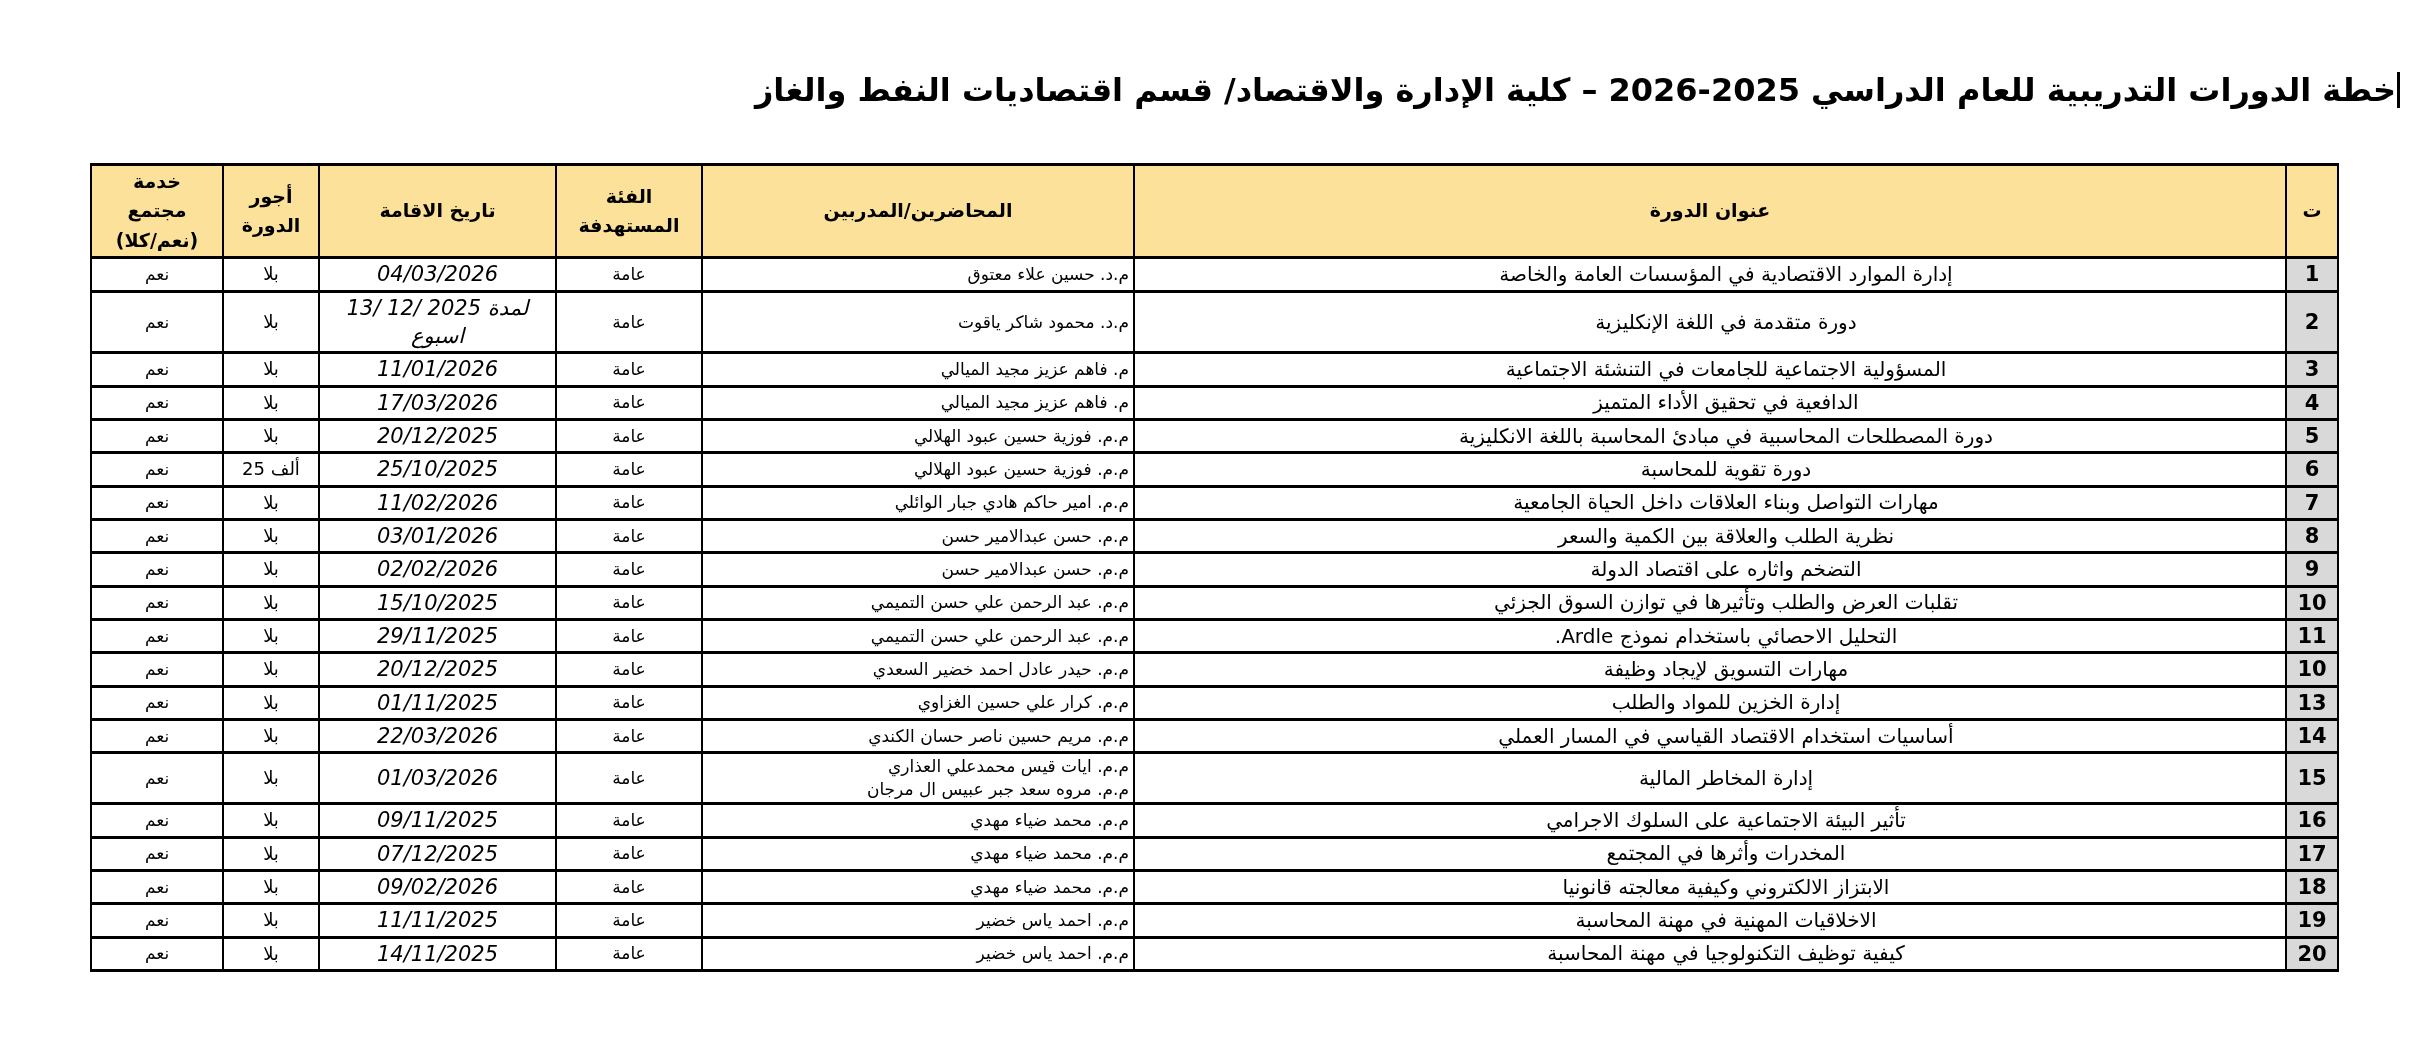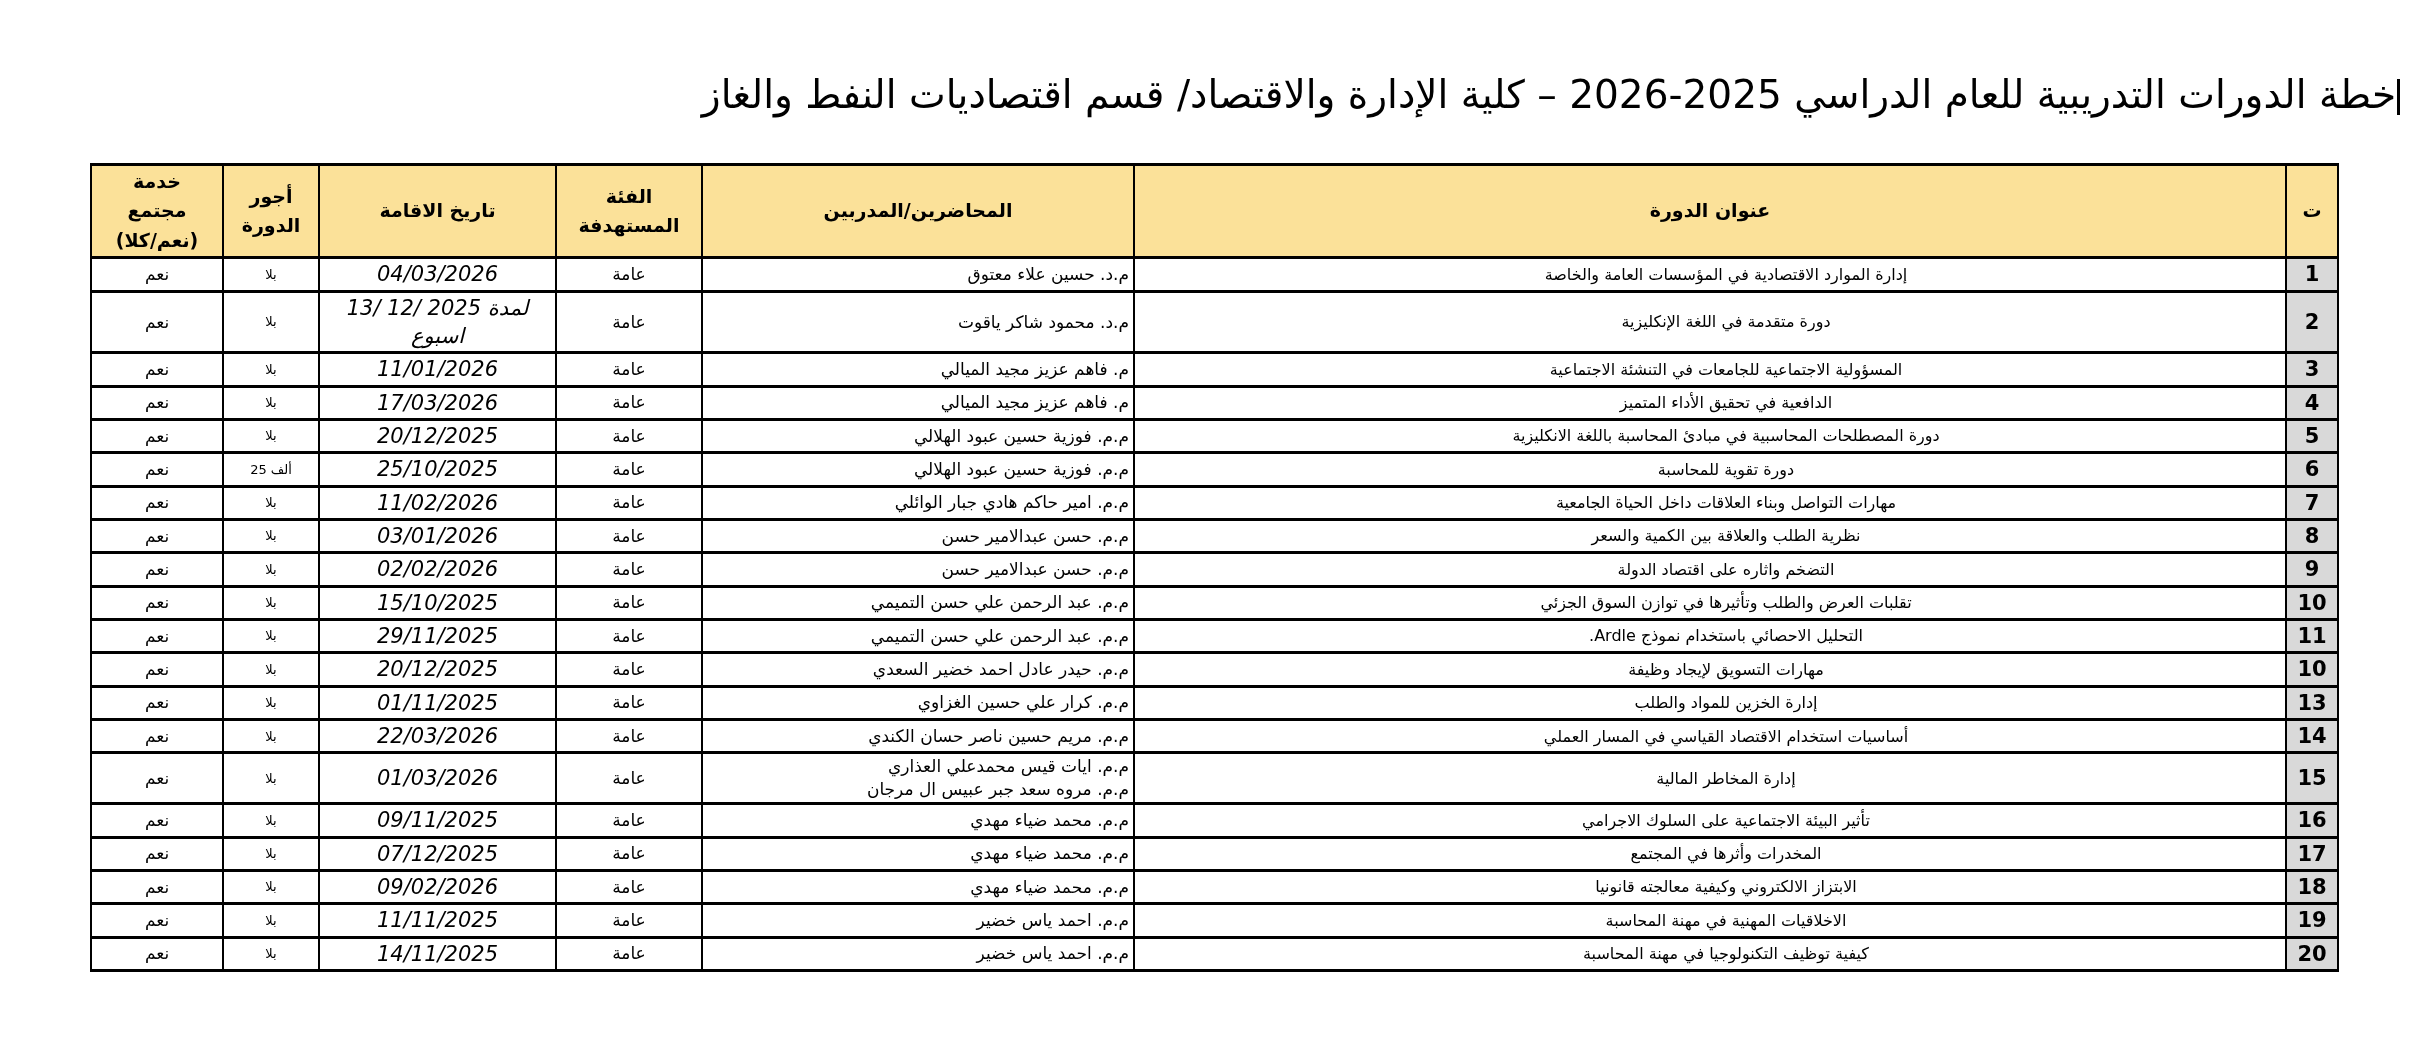--- a/index.html
+++ b/index.html
@@ -4,21 +4,21 @@
 <style>
   html,body{margin:0;padding:0;}
   body{
     width:2417px;height:1055px;position:relative;background:#ffffff;
     font-family:"DejaVu Sans",sans-serif;color:#000;
     overflow:hidden;
   }
   .title-wrap{
     position:absolute;top:70px;right:17px;left:90px;
     direction:rtl;text-align:right;
-    font-size:39px;font-weight:400;line-height:1.3;
+    font-size:32px;font-weight:700;line-height:1.3;
     white-space:nowrap;
   }
   .text-cursor{
     display:inline-block;width:3px;height:36px;background:#000;
     vertical-align:-7px;margin-left:1px;
   }
   .table-wrap{
     position:absolute;top:163px;left:90px;width:2247px;
   }
   table{
@@ -36,23 +36,23 @@
     height:82px;white-space:pre-line;
   }
   tbody td{
     height:25px;font-size:17px;line-height:1.35;
   }
   td.c-no{
     background:var(--index-bg,#D9D9D9);
     font-weight:700;font-size:21px;
   }
   td.c-date{font-size:21px;font-style:italic;}
-  td.c-fee{font-size:13px;}
+  td.c-fee{font-size:18px;}
   td.c-lecturers{white-space:pre-line;text-align:right;}
-  td.c-title{font-size:16px;padding-left:36px;}
+  td.c-title{font-size:20px;padding-left:36px;}
 </style>
 </head>
 <body>
 
 <div class="title-wrap">
   <span class="text-cursor"></span><span>خطة الدورات التدريبية للعام الدراسي 2025‏-‏2026 – كلية الإدارة والاقتصاد/ قسم اقتصاديات النفط والغاز</span>
 </div>
 
 <div class="table-wrap">
   <table>

